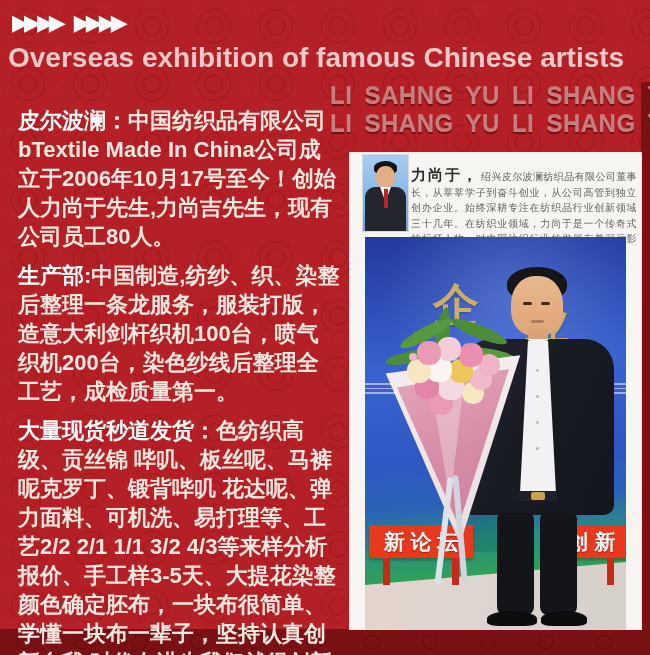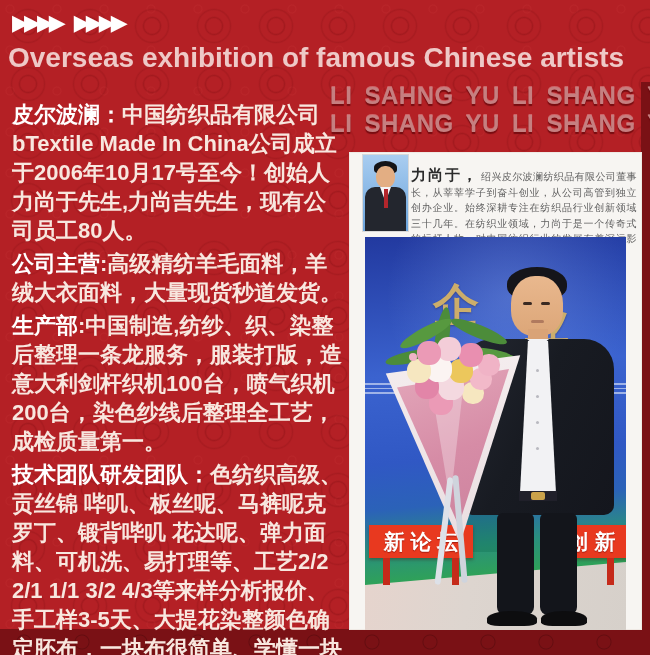--- a/index.html
+++ b/index.html
@@ -25,21 +25,21 @@
   .arrows{color:#ffffff;font-size:22px;font-weight:bold;letter-spacing:-5px;margin:0 4px;padding-right:5px;}
   .title{color:#ffffff;font-size:28px;font-weight:bold;letter-spacing:-1px;text-shadow:0 1px 2px rgba(90,5,8,.5);}
   .subtitle{color:#eec9c7;font-size:28px;font-weight:bold;margin-top:6px;letter-spacing:0;}
   
   .watermark{position:absolute;left:330px;top:82px;width:312px;text-align:right;
     color:#c67f80;font-size:24px;font-weight:800;line-height:28px;letter-spacing:.5px;word-spacing:5px;
     text-shadow:0 2px 1px rgba(100,6,10,.75), 0 -1px 0 rgba(255,225,225,.35);white-space:nowrap;}
   
   .body-text{position:absolute;left:8px;top:96px;width:342px;
     color:#f8e7df;font-size:22px;line-height:29px;font-weight:600;}
-  .body-text p{margin:4px;padding:0;}
+  .body-text p{margin:10px;padding:0;}
   .lbl{color:#ffffff;font-weight:800;}
   
   .panel{position:absolute;left:349px;top:152px;width:293px;height:478px;background:#f7f5f2;box-shadow:0 0 0 1px #efe9e4 inset;}
   .portrait{position:absolute;left:14px;top:3px;width:45px;height:76px;overflow:hidden;
     background:linear-gradient(#a9cdf0,#6aa3dc);box-shadow:0 0 0 1px #d8d8d8;}
   .p-hair{position:absolute;left:11px;top:6px;width:23px;height:13px;background:#141417;border-radius:50% 50% 30% 30%;}
   .p-face{position:absolute;left:13px;top:11px;width:19px;height:22px;background:#e3ae83;border-radius:46%;}
   .p-suit{position:absolute;left:2px;top:32px;width:41px;height:44px;background:#23262e;border-radius:10px 10px 0 0;}
   .p-shirt{position:absolute;left:17px;top:32px;width:11px;height:15px;background:#f4f4f6;clip-path:polygon(0 0,100% 0,50% 100%);}
   .p-tie{position:absolute;left:20.5px;top:34px;width:4px;height:19px;background:#b3262c;}
@@ -136,23 +136,22 @@
     <div class="subtitle">Overseas exhibition of famous Chinese artists</div>
   </header>
 
   <div class="watermark">
     <div>LI SAHNG YU LI SHANG YU</div>
     <div>LI SHANG YU LI SHANG YU</div>
   </div>
 
   <section class="body-text">
     <p><span class="lbl">皮尔波澜：</span><span>中国纺织品有限公司bTextile Made In China公司成立于2006年10月17号至今！创始人力尚于先生,力尚吉先生，现有公司员工80人。</span></p>
-    <p><span class="lbl">公司主营</span><span>:高级精纺羊毛面料，羊绒大衣面料，大量现货秒道发货。</span></p>
     <p><span class="lbl">生产部</span><span>:中国制造,纺纱、织、染整后整理一条龙服务，服装打版，造意大利剑杆织机100台，喷气织机200台，染色纱线后整理全工艺，成检质量第一。</span></p>
-    <p><span class="lbl">技术团队研发团队：</span><span>色纺织高级、贡丝锦 哔叽、板丝呢、马裤呢克罗丁、锻背哔叽 花达呢、弹力面料、可机洗、易打理等、工艺2/2 2/1 1/1 3/2 4/3等来样分析报价、手工样3-5天、大提花染整颜色确定胚布，一块布很简单、学懂一块布一辈子，坚持认真创新自我 时代在进步我们就得创新努力加油。</span></p>
+    <p><span class="lbl">大量现货秒道发货：</span><span>色纺织高级、贡丝锦 哔叽、板丝呢、马裤呢克罗丁、锻背哔叽 花达呢、弹力面料、可机洗、易打理等、工艺2/2 2/1 1/1 3/2 4/3等来样分析报价、手工样3-5天、大提花染整颜色确定胚布，一块布很简单、学懂一块布一辈子，坚持认真创新自我 时代在进步我们就得创新努力加油。</span></p>
   </section>
 
   <section class="panel">
 
     <div class="portrait">
       <div class="p-hair"></div>
       <div class="p-face"></div>
       <div class="p-suit"></div>
       <div class="p-shirt"></div>
       <div class="p-tie"></div>

